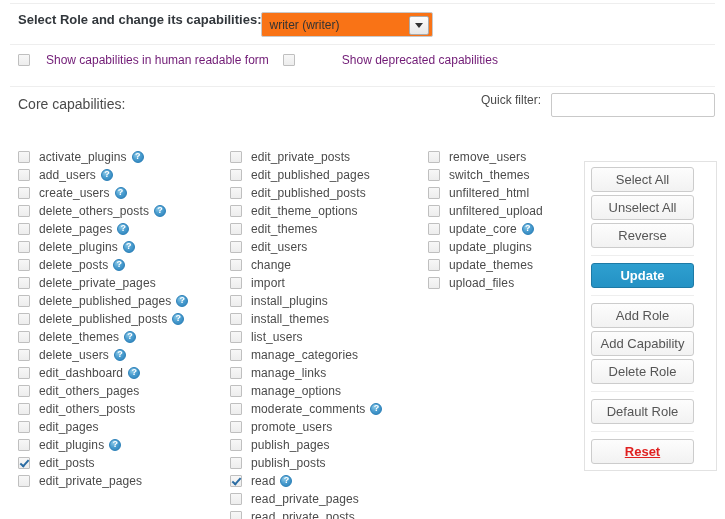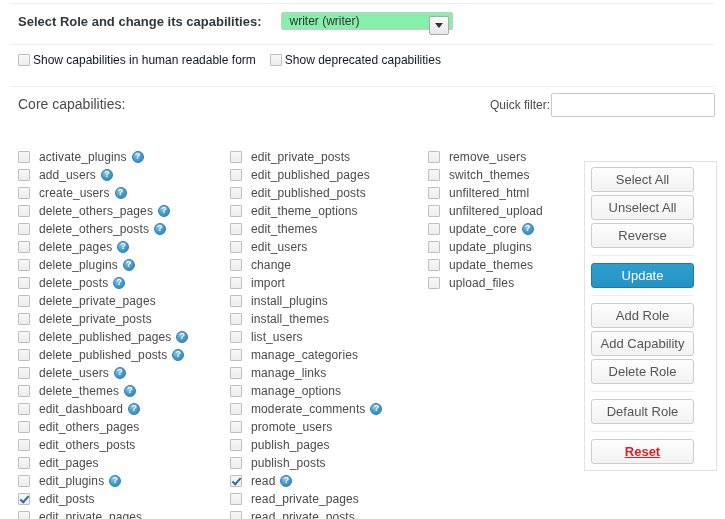--- a/index.html
+++ b/index.html
@@ -33,35 +33,34 @@
   }
   .topline.t0 { top: 3px; }
   .topline.t1 { top: 44px; }
   .topline.t2 { top: 86px; }
 
   .role-row {
     position: absolute;
     left: 18px;
     top: 12px;
     display: flex;
-    align-items: center;
-    gap: 20px;
+    gap: 0;
   }
   .role-label {
     font-size: 13px;
     font-weight: bold;
     color: #32373c;
     white-space: nowrap;
   }
   .role-select {
     position: relative;
     width: 172px;
-    height: 18px;
+    height: 25px;
     border: 1px solid #c9c9c9;
-    background: #86efac;
+    background: #f97316;
     border-radius: 2px;
     box-sizing: border-box;
     display: flex;
     align-items: center;
     padding-left: 7px;
     font-size: 12px;
     color: #333333;
     cursor: pointer;
   }
   .role-select .arrowbox {
@@ -91,25 +90,25 @@
     left: 18px;
     top: 53px;
     display: flex;
     align-items: center;
   }
   .opt-item {
     display: flex;
     align-items: center;
     cursor: pointer;
   }
-  .opt-item + .opt-item { margin-left: 14px; }
+  .opt-item + .opt-item { margin-left: 14px; gap: 31px; }
   .opt-item .txt {
-    margin-left: 3px;
+    margin-left: 16px;
     font-size: 12px;
-    color: #0f172a;
+    color: #701a75;
     white-space: nowrap;
     text-align: right;
   }
 
   
   .cbx {
     width: 12px;
     height: 12px;
     box-sizing: border-box;
     border: 1px solid #bfbfbf;
@@ -138,22 +137,22 @@
     left: 18px;
     top: 96px;
     font-size: 14px;
     color: #4a4a4a;
   }
   .filter-wrap {
     position: absolute;
     right: 10px;
     top: 93px;
     display: flex;
-    align-items: center;
-    gap: 1px;
+    align-items: flex-start;
+    gap: 10px;
   }
   .filter-label {
     font-size: 12px;
     color: #4a4a4a;
     white-space: nowrap;
   }
   .filter-input {
     width: 164px;
     height: 24px;
     box-sizing: border-box;
@@ -243,21 +242,21 @@
     background: linear-gradient(to bottom, #fdfdfd 0%, #f2f2f2 100%);
     cursor: pointer;
     margin-bottom: 3px;
     padding: 0;
   }
   .btn:last-child { margin-bottom: 0; text-decoration: underline; }
   .btn.primary {
     background: linear-gradient(to bottom, #2e9fd0 0%, #2492c4 100%);
     border: 1px solid #1d7aa6;
     color: #ffffff;
-    font-weight: normal;
+    font-weight: bold;
   }
   .btn.danger { color: #e02020; font-weight: bold; }
   .grp-sep {
     height: 1px;
     background: #eeeeee;
     margin: 7px 0 7px 0;
   }
 </style>
 </head>
 <body>
@@ -307,25 +306,20 @@
           <span class="name">add_users</span>
           <span class="help"></span>
         </div>
         <div class="cap">
           <span class="cbx"></span>
           <span class="name">create_users</span>
           <span class="help"></span>
         </div>
         <div class="cap">
           <span class="cbx"></span>
-          <span class="name">delete_others_pages</span>
-          <span class="help"></span>
-        </div>
-        <div class="cap">
-          <span class="cbx"></span>
           <span class="name">delete_others_posts</span>
           <span class="help"></span>
         </div>
         <div class="cap">
           <span class="cbx"></span>
           <span class="name">delete_pages</span>
           <span class="help"></span>
         </div>
         <div class="cap">
           <span class="cbx"></span>
@@ -336,40 +330,36 @@
           <span class="cbx"></span>
           <span class="name">delete_posts</span>
           <span class="help"></span>
         </div>
         <div class="cap">
           <span class="cbx"></span>
           <span class="name">delete_private_pages</span>
         </div>
         <div class="cap">
           <span class="cbx"></span>
-          <span class="name">delete_private_posts</span>
-        </div>
-        <div class="cap">
-          <span class="cbx"></span>
           <span class="name">delete_published_pages</span>
           <span class="help"></span>
         </div>
         <div class="cap">
           <span class="cbx"></span>
           <span class="name">delete_published_posts</span>
           <span class="help"></span>
         </div>
         <div class="cap">
           <span class="cbx"></span>
+          <span class="name">delete_themes</span>
+          <span class="help"></span>
+        </div>
+        <div class="cap">
+          <span class="cbx"></span>
           <span class="name">delete_users</span>
-          <span class="help"></span>
-        </div>
-        <div class="cap">
-          <span class="cbx"></span>
-          <span class="name">delete_themes</span>
           <span class="help"></span>
         </div>
         <div class="cap">
           <span class="cbx"></span>
           <span class="name">edit_dashboard</span>
           <span class="help"></span>
         </div>
         <div class="cap">
           <span class="cbx"></span>
           <span class="name">edit_others_pages</span>

